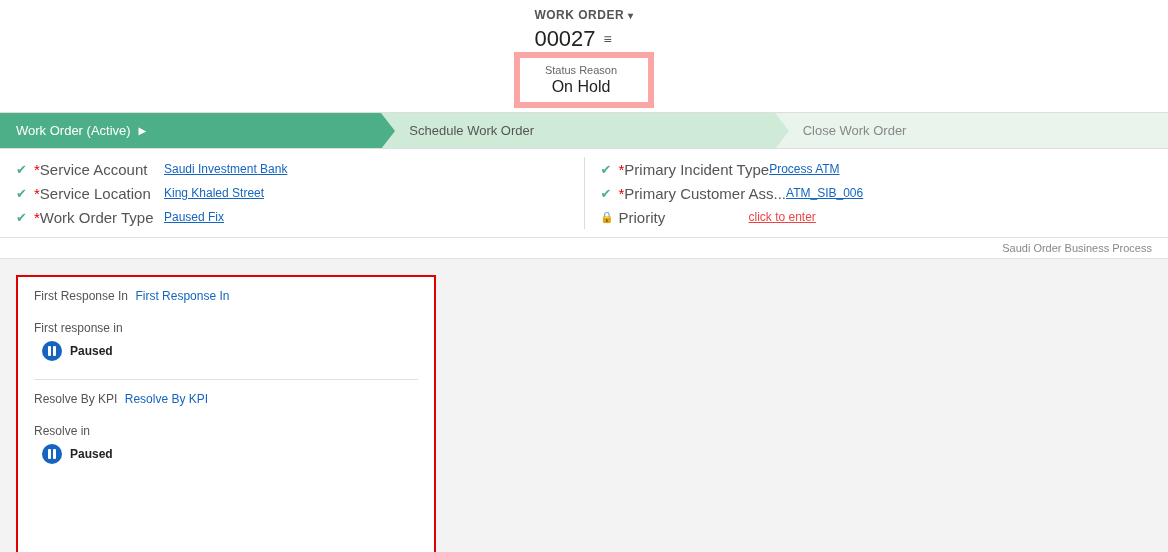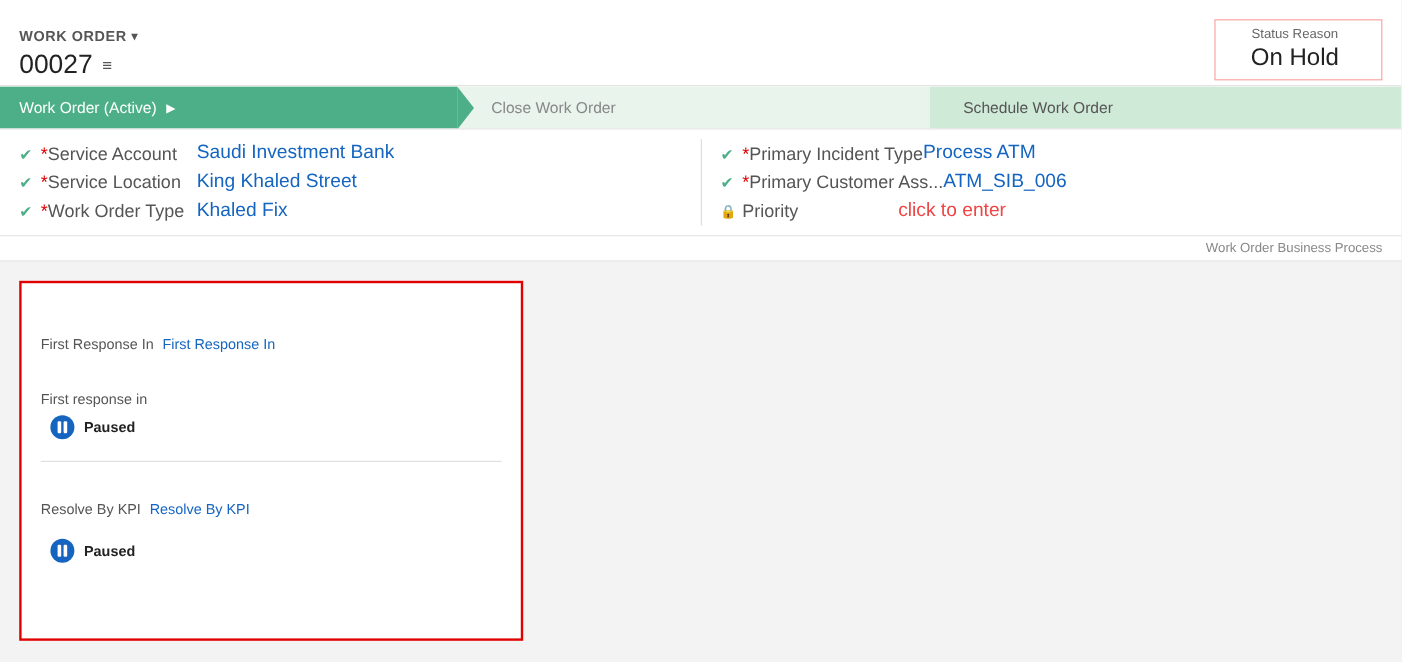--- a/index.html
+++ b/index.html
@@ -12,23 +12,24 @@
       min-height: 552px;
       overflow-x: hidden;
     }
 
     
     .header {
       background: #fff;
       padding: 8px 16px 4px 16px;
       border-bottom: 1px solid #ddd;
       display: flex;
-      align-items: flex-end;
+      align-items: center;
       justify-content: space-between;
       min-height: 72px;
+      flex-direction: column;
     }
     .header-left {}
     .work-order-label {
       display: flex;
       align-items: center;
       gap: 4px;
       color: #555;
       font-size: 12px;
       font-weight: 600;
       text-transform: uppercase;
@@ -47,33 +48,33 @@
       align-items: center;
       gap: 8px;
     }
     .hamburger-icon {
       font-size: 14px;
       color: #555;
       cursor: pointer;
     }
 
     .status-reason-box {
-      border: 1px solid #fca5a5;
+      border: 6px solid #fca5a5;
       padding: 6px 20px 6px 14px;
       min-width: 140px;
       text-align: center;
       background: #fff;
     }
     .status-reason-label {
       font-size: 11px;
       color: #666;
       margin-bottom: 2px;
     }
     .status-reason-value {
-      font-size: 20px;
+      font-size: 16px;
       font-weight: 500;
       color: #222;
     }
 
     
     .process-bar {
       display: flex;
       align-items: stretch;
       height: 36px;
       background: #fff;
@@ -159,22 +160,23 @@
     .field-label {
       color: #555;
       font-size: 15px;
       min-width: 130px;
     }
     .field-label .required {
       color: #e00000;
     }
     .field-value {
       color: #1565c0;
-      font-size: 16px;
+      font-size: 12px;
       cursor: pointer;
+      text-decoration: underline;
     }
     .field-value.click-enter {
       color: #ef4444;
     }
 
     
     .bp-label {
       background: #fff;
       text-align: right;
       padding: 4px 16px;
@@ -199,21 +201,20 @@
       min-height: 300px;
       padding: 12px 16px;
     }
     .kpi-row {
       margin-bottom: 18px;
     }
     .kpi-row-label {
       font-size: 12px;
       color: #555;
       margin-bottom: 4px;
-      margin-top: 32px;
     }
     .kpi-row-link {
       font-size: 12px;
       color: #1565c0;
       cursor: pointer;
       margin-left: 4px;
     }
     .kpi-status-row {
       display: flex;
       align-items: center;
@@ -264,45 +265,45 @@
     <div class="status-reason-value">On Hold</div>
   </div>
 </div>
 
 <div class="process-bar">
   <div class="process-step active">
     <span>Work Order (Active)</span>
     <span class="play-icon">▶</span>
     <div class="arrow-right active"></div>
   </div>
-  <div class="process-step far-inactive" style="padding-left:28px;">
-    <span>Close Work Order</span>
-  </div>
   <div class="process-step inactive" style="padding-left:28px;">
     <span>Schedule Work Order</span>
     <div class="arrow-right inactive"></div>
   </div>
+  <div class="process-step far-inactive" style="padding-left:28px;">
+    <span>Close Work Order</span>
+  </div>
 </div>
 
 <div class="fields-section">
   <div class="fields-col">
     <div class="field-row">
       <span class="field-check">✔</span>
       <span class="field-label"><span class="required">*</span>Service Account</span>
       <span class="field-value">Saudi Investment Bank</span>
     </div>
     <div class="field-row">
       <span class="field-check">✔</span>
       <span class="field-label"><span class="required">*</span>Service Location</span>
       <span class="field-value">King Khaled Street</span>
     </div>
     <div class="field-row">
       <span class="field-check">✔</span>
       <span class="field-label"><span class="required">*</span>Work Order Type</span>
-      <span class="field-value">Khaled Fix</span>
+      <span class="field-value">Paused Fix</span>
     </div>
   </div>
   <div class="fields-col">
     <div class="field-row">
       <span class="field-check">✔</span>
       <span class="field-label"><span class="required">*</span>Primary Incident Type</span>
       <span class="field-value">Process ATM</span>
     </div>
     <div class="field-row">
       <span class="field-check">✔</span>
@@ -311,21 +312,21 @@
     </div>
     <div class="field-row">
       <span class="field-lock">🔒</span>
       <span class="field-label">Priority</span>
       <span class="field-value click-enter">click to enter</span>
     </div>
   </div>
 </div>
 
 <div class="bp-label">
-  <span>Work Order Business Process</span>
+  <span>Saudi Order Business Process</span>
 </div>
 
 <div class="main-content">
 
   <div class="kpi-box">
 
     <div class="kpi-row">
       <div class="kpi-row-label">
         <span>First Response In</span>
         <span class="kpi-row-link">First Response In</span>
@@ -348,20 +349,21 @@
     <hr class="kpi-divider">
 
     <div class="kpi-row">
       <div class="kpi-row-label">
         <span>Resolve By KPI</span>
         <span class="kpi-row-link">Resolve By KPI</span>
       </div>
     </div>
 
     <div class="kpi-row">
+      <div class="kpi-row-label">Resolve in</div>
       <div class="kpi-status-row">
         <div class="pause-icon">
           <svg width="10" height="12" viewBox="0 0 10 12">
             <rect x="1" y="1" width="3" height="10" rx="1"></rect>
             <rect x="6" y="1" width="3" height="10" rx="1"></rect>
           </svg>
         </div>
         <span class="kpi-paused-text">Paused</span>
       </div>
     </div>

